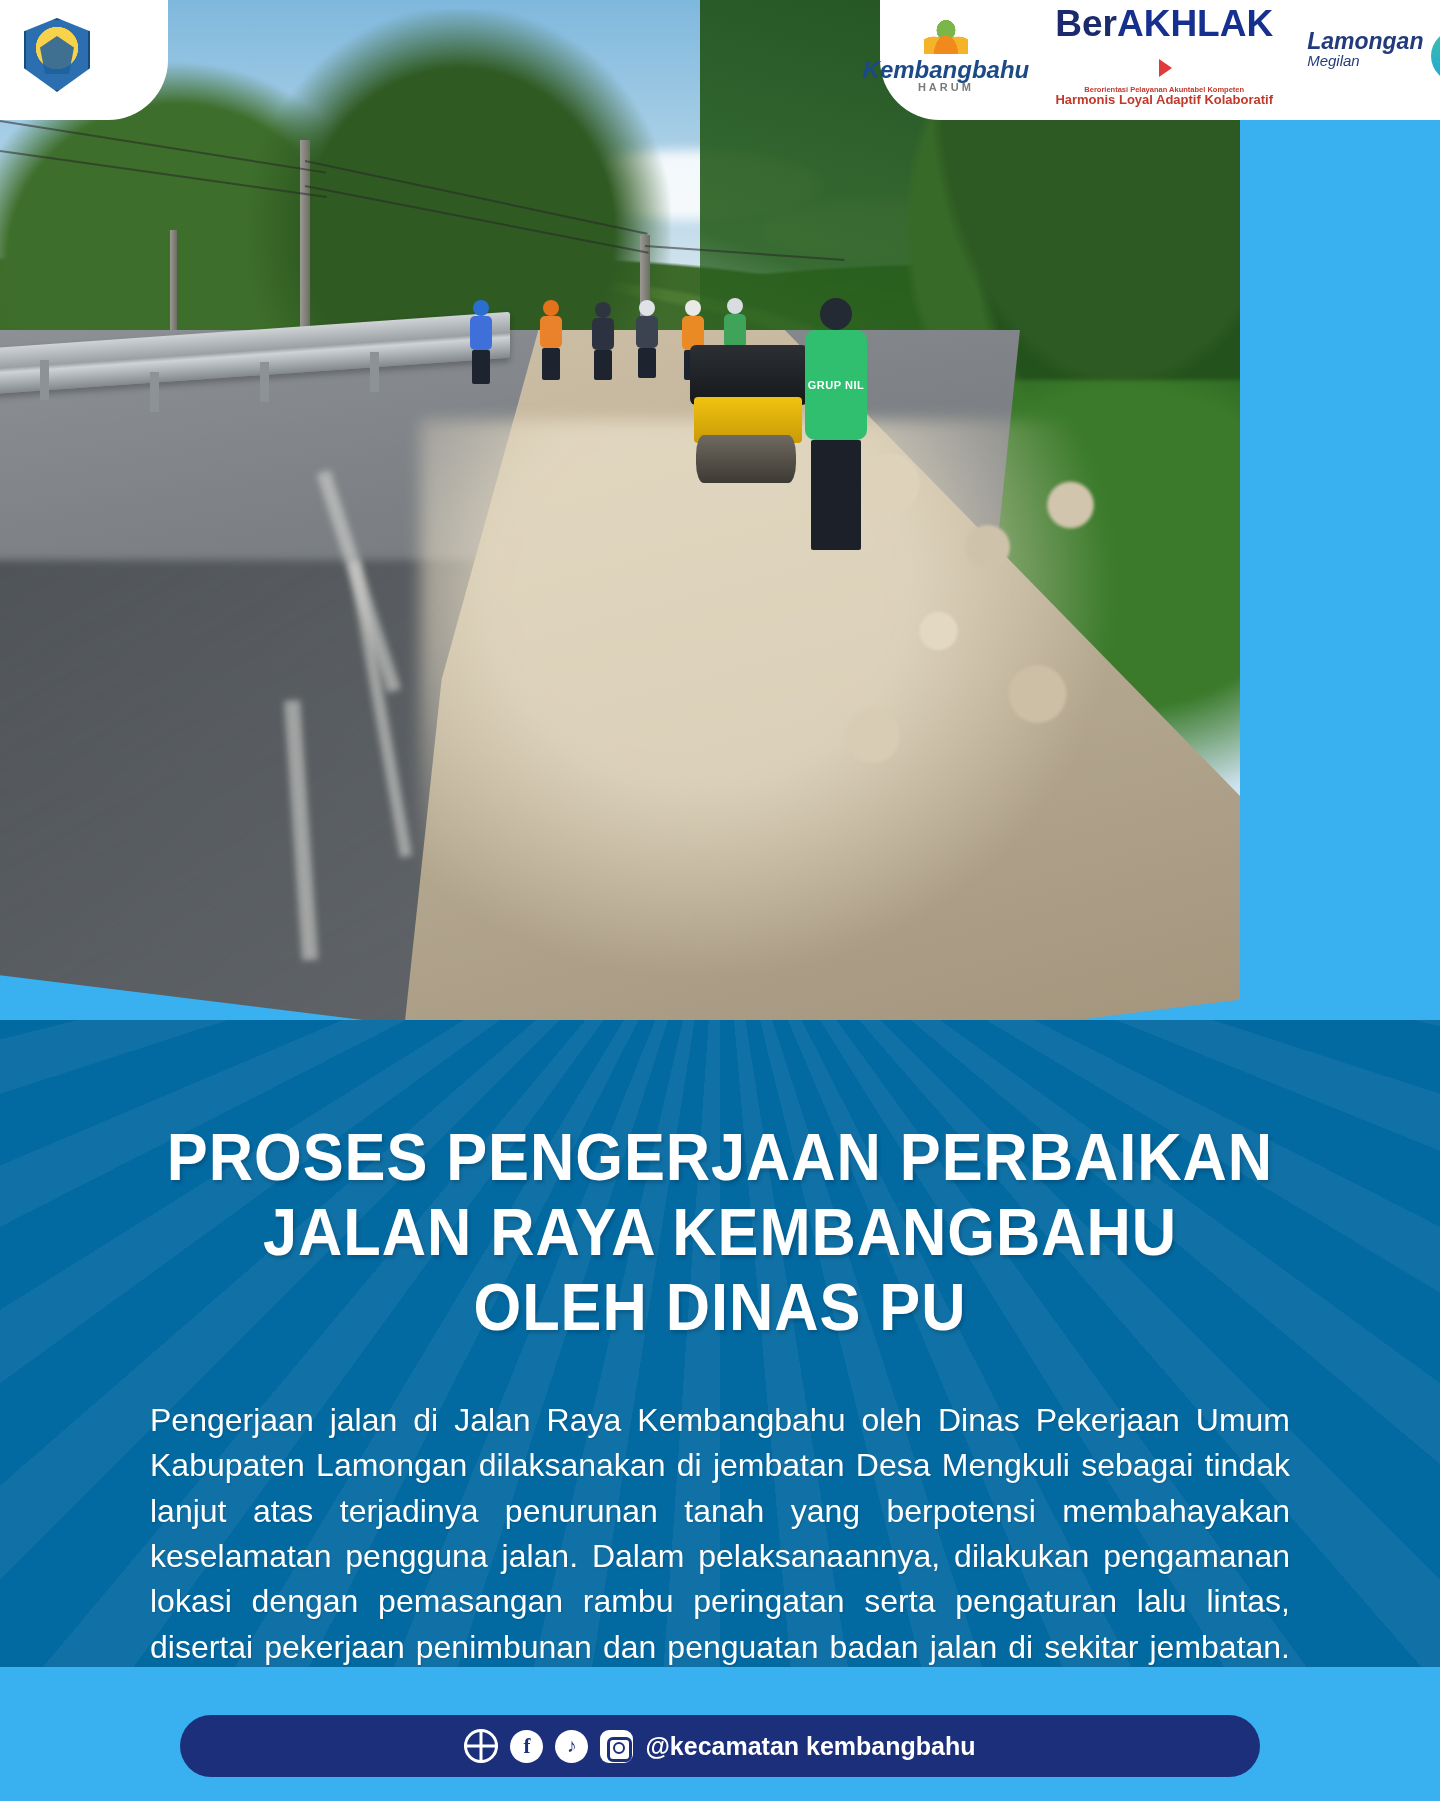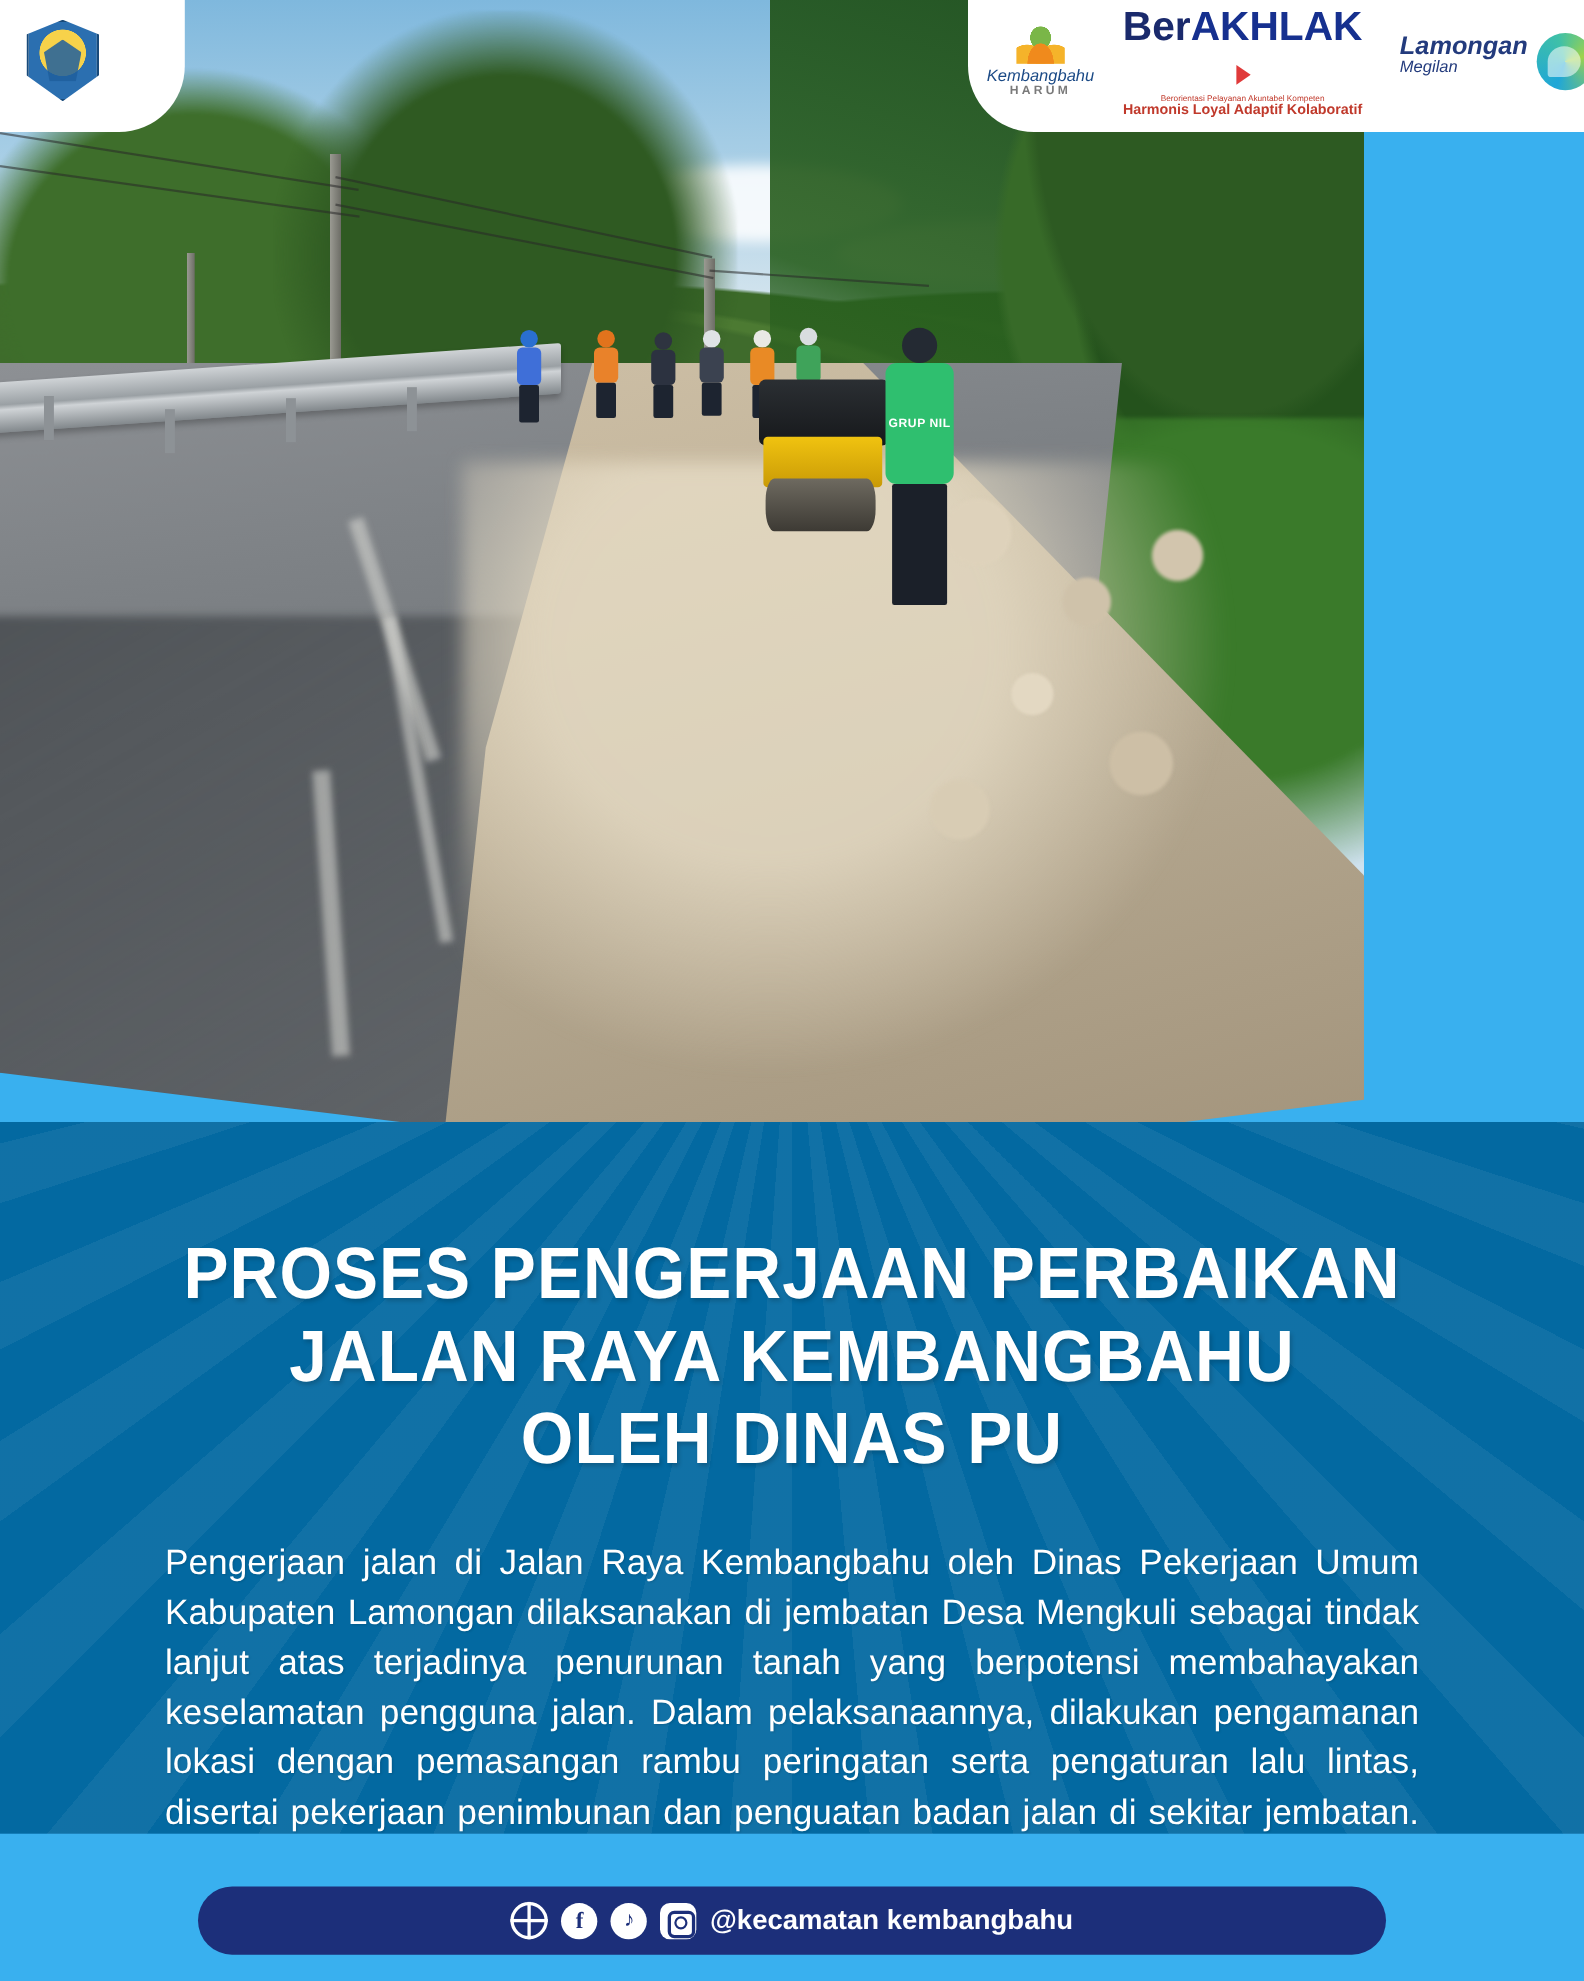--- a/index.html
+++ b/index.html
@@ -225,34 +225,34 @@
   }
   .kb-logo { text-align: center; line-height: 1; }
   .kb-lotus {
     width: 44px; height: 34px; margin: 0 auto 4px;
     background:
       radial-gradient(ellipse at 50% 100%, #f08a1c 0 38%, transparent 39%),
       radial-gradient(ellipse at 22% 95%, #f5b32a 0 34%, transparent 35%),
       radial-gradient(ellipse at 78% 95%, #f5b32a 0 34%, transparent 35%),
       radial-gradient(ellipse at 50% 30%, #7ab648 0 30%, transparent 31%);
   }
-  .kb-name { font-size: 15px; font-style: italic; font-weight: normal; color: #1b4a86; }
+  .kb-name { font-size: 24px; font-style: italic; font-weight: bold; color: #1b4a86; }
   .kb-sub { font-size: 11px; letter-spacing: 3px; color: #7a7a7a; font-weight: bold; }
 
   .ber-logo { text-align: center; line-height: 1.05; padding-right: 8px; border-right: 0; }
   .ber-title { font-size: 37px; font-weight: bold; color: #1a2a6c; position: relative; }
   .ber-title .blue { color: #16308f; }
   .ber-arrow {
     display: inline-block; width: 0; height: 0; margin-left: 2px;
     border-left: 13px solid #e03a3a;
     border-top: 9px solid transparent;
     border-bottom: 9px solid transparent;
     transform: translateY(2px);
   }
-  .ber-tag1 { font-size: 7.5px; color: #c0392b; font-weight: normal; margin-top: 3px; }
+  .ber-tag1 { font-size: 7.5px; color: #c0392b; font-weight: bold; margin-top: 3px; }
   .ber-tag2 { font-size: 13px; color: #c0392b; font-weight: bold; }
 
   .lam-logo { display: flex; gap: 8px; font-style: italic; }
   .lam-text { line-height: 1; text-align: left; }
   .lam-name { font-size: 23px; color: #233b7d; font-weight: 600; }
   .lam-sub { font-size: 15px; color: #233b7d; }
   .lam-mark {
     width: 52px; height: 52px; border-radius: 50%;
     background: conic-gradient(from 200deg, #1fa6d8, #3fc0a8 40%, #9fd34a 65%, #1fa6d8 100%);
     position: relative;

